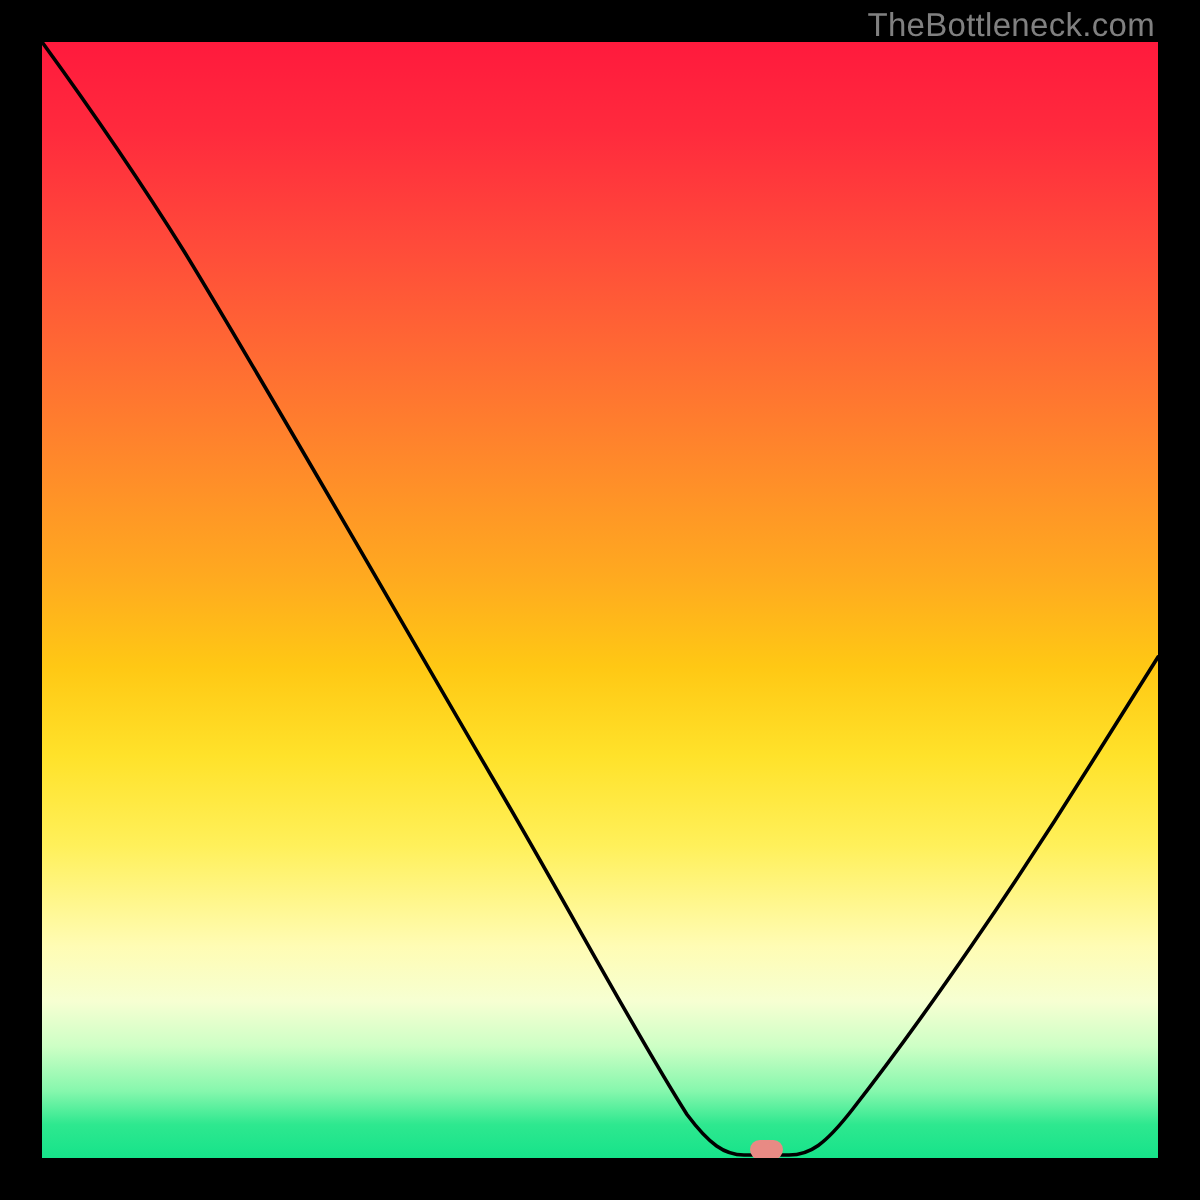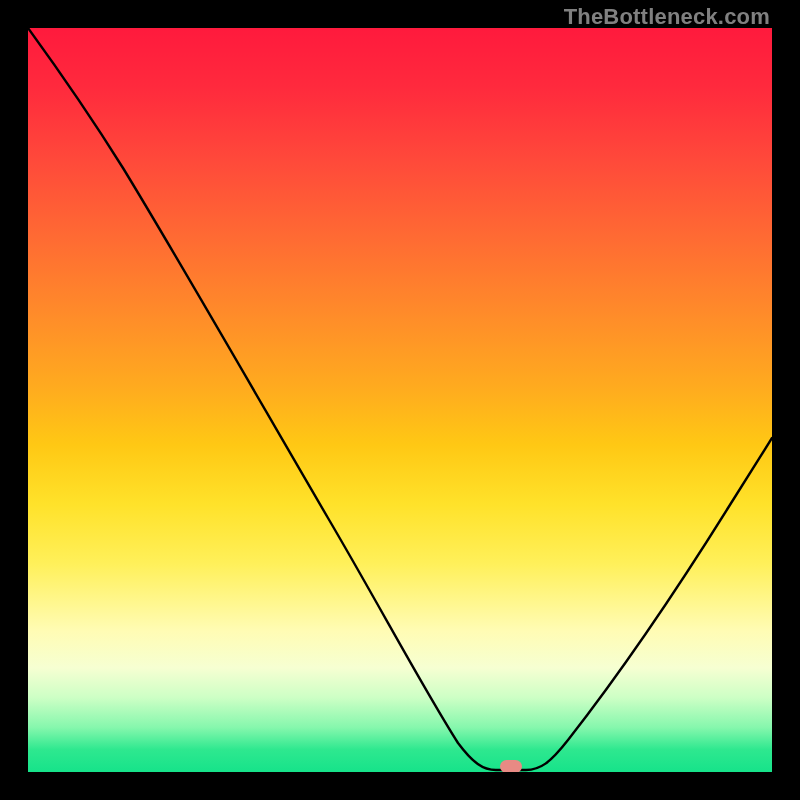--- a/index.html
+++ b/index.html
@@ -41,21 +41,21 @@
       #16e38a 100%
     );
     overflow: hidden;
   }
   .watermark {
     position: absolute;
     top: 4px;
     right: 30px;
     color: #808080;
     font-size: 22px;
-    font-weight: 700;
+    font-weight: 400;
     letter-spacing: 0.2px;
     user-select: none;
   }
   .curve {
     position: absolute;
     left: 0;
     top: 0;
     width: 744px;
     height: 744px;
   }

